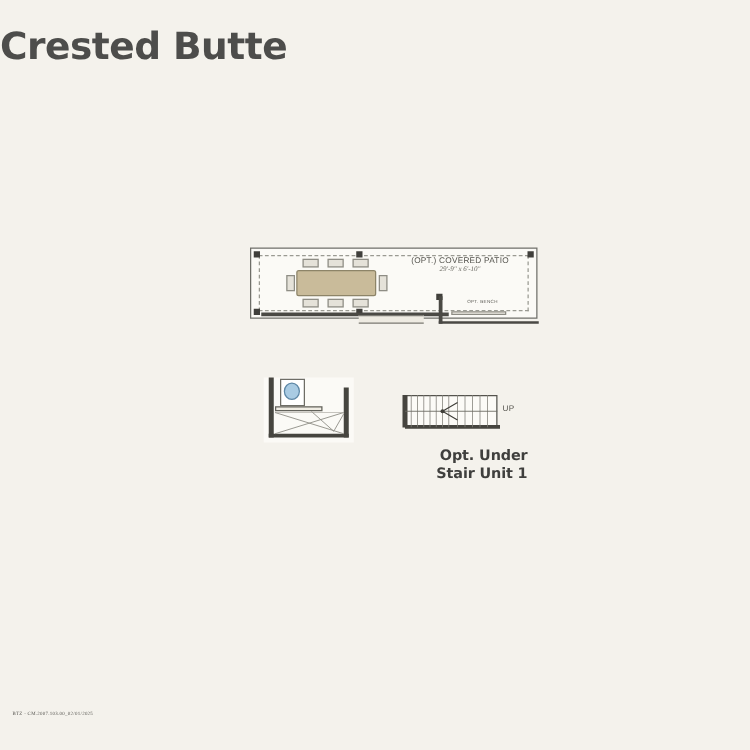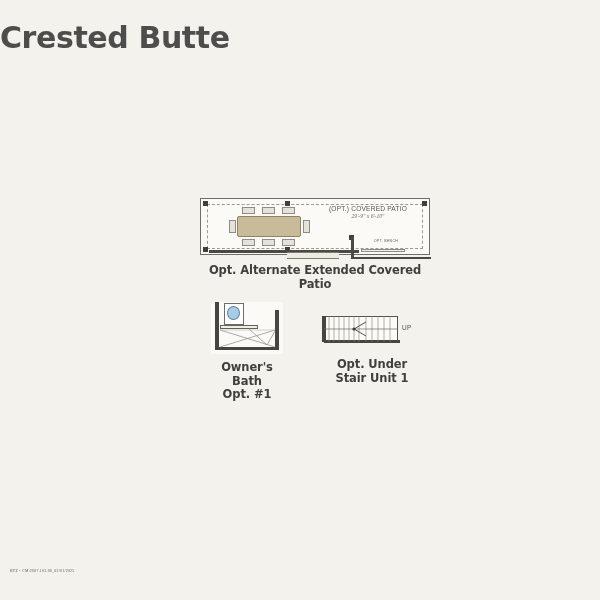--- a/index.html
+++ b/index.html
@@ -242,21 +242,21 @@
     background: #46453f;
   }
   #stair-up-label {
     position: absolute;
     left: 80px; top: 16px;
     font-size: 6.5px;
     color: #54534d;
     letter-spacing: 0.4px;
     font-family: "Liberation Sans", sans-serif;
   }
-  #stair-block .plan-caption { margin-top: 6px; }
+  #stair-block .plan-caption { margin-top: 6px; text-align: right; }
 
   
   #footer-code {
     position: absolute;
     left: 10px;
     top: 569px;
     font-size: 3.9px;
     color: #55544f;
     letter-spacing: 0.25px;
     font-family: "Liberation Serif", serif;
@@ -297,21 +297,20 @@
     </div>
 
     <div id="patio-bottomwall"></div>
     <div id="patio-step"></div>
 
     <div id="patio-wing"></div>
     <div id="bench-label">OPT. BENCH</div>
     <div id="bench-bar"></div>
   </div>
 
-  <div class="plan-caption">Opt. Alternate Extended Covered Patio</div>
 </div>
 
 <div class="plan-block" id="bath-block">
 
   <div id="bath-drawing">
     <div id="bath-wall-left"></div>
     <div id="bath-wall-right"></div>
     <div id="bath-wall-bottom"></div>
 
     <div id="bath-tub-box"></div>
@@ -320,24 +319,20 @@
 
     <svg id="bath-shower" viewBox="0 0 58 20">
       <line x1="1" y1="1" x2="56" y2="18" stroke="#8b8a82" stroke-width="0.7"></line>
       <line x1="1" y1="18" x2="56" y2="1" stroke="#8b8a82" stroke-width="0.7"></line>
       <line x1="30" y1="0" x2="48" y2="16" stroke="#8b8a82" stroke-width="0.7"></line>
       <line x1="48" y1="16" x2="56" y2="2" stroke="#8b8a82" stroke-width="0.7"></line>
       <line x1="1" y1="1" x2="56" y2="1" stroke="#a5a49c" stroke-width="0.5"></line>
     </svg>
   </div>
 
-  <div class="plan-caption">
-    <span>Owner's Bath</span><br>
-    <span>Opt. #1</span>
-  </div>
 </div>
 
 <div class="plan-block" id="stair-block">
 
   <div id="stair-drawing">
     <div id="stair-body"></div>
     <div id="stair-wall"></div>
     <div id="stair-bottomwall"></div>
 
     <svg style="position:absolute;left:2px;top:8px;" width="74" height="26" viewBox="0 0 74 26">

